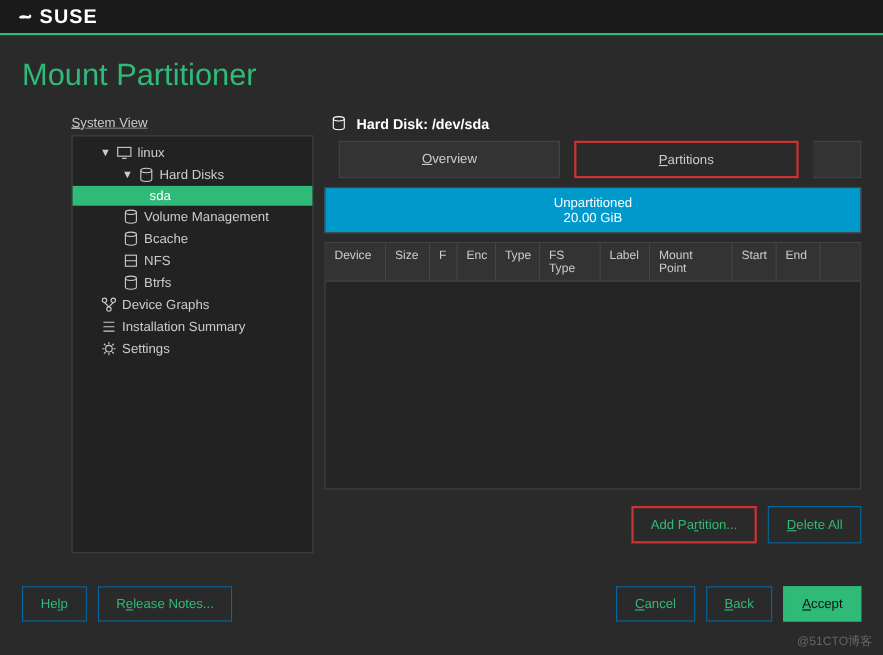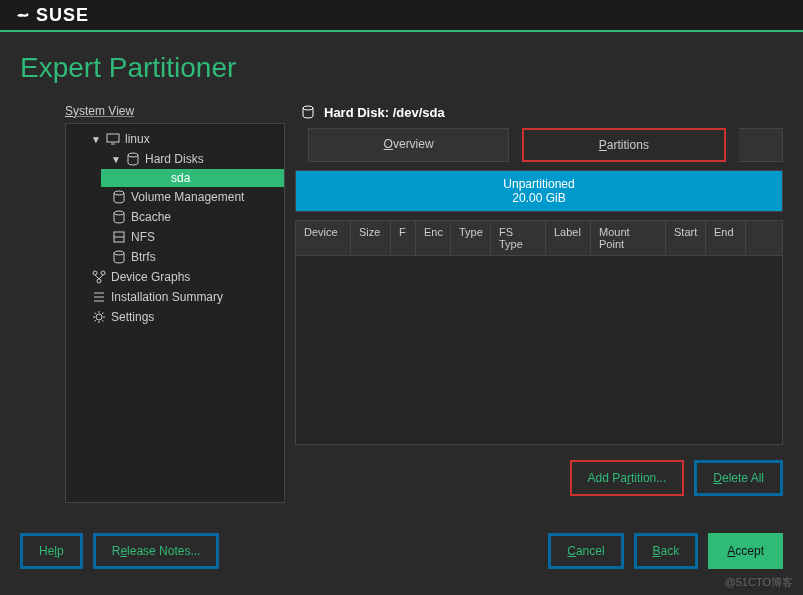--- a/index.html
+++ b/index.html
@@ -10,38 +10,38 @@
 .main { padding: 20px; }
 .title { color: #30ba78; font-size: 28px; font-weight: normal; margin-bottom: 20px; }
 .content { display: flex; gap: 10px; padding-left: 45px; }
 .left-panel { width: 220px; }
 .panel-label { color: #ccc; font-size: 12px; margin-bottom: 5px; text-decoration: underline; text-decoration-color: #888; }
 .tree { background: #222; border: 1px solid #444; height: 380px; padding: 5px 0; }
 .tree-item { display: flex; align-items: center; padding: 2px 5px; cursor: pointer; font-size: 12px; gap: 4px; }
 .tree-item.selected { background: #30ba78; color: #fff; }
 .indent-1 { padding-left: 25px; }
 .indent-2 { padding-left: 45px; }
-.indent-3 { padding-left: 70px; margin-left: 35px; }
+.indent-3 { padding-left: 70px; }
 .arrow { font-size: 10px; width: 10px; }
 .icon { width: 16px; height: 16px; display: inline-flex; align-items: center; justify-content: center; }
 .right-panel { flex: 1; }
 .panel-header { display: flex; align-items: center; gap: 8px; margin-bottom: 8px; padding-left: 5px; }
 .panel-header-text { color: #fff; font-size: 13px; font-weight: bold; }
 .tabs { display: flex; margin-bottom: 8px; }
 .tab { flex: 1; text-align: center; padding: 8px; background: #333; border: 1px solid #444; cursor: pointer; font-size: 12px; margin-left: 13px; }
 .tab.active { background: #2a2a2a; }
 .tab.highlighted { border: 2px solid #cc3333; }
 .underline-char { text-decoration: underline; }
 .partition-bar { background: #0099cc; padding: 6px; text-align: center; margin-bottom: 8px; border: 1px solid #444; }
 .partition-bar-text { color: #fff; font-size: 12px; }
 .table-area { background: #252525; border: 1px solid #444; height: 225px; }
 .table-header { display: flex; background: #333; border-bottom: 1px solid #444; }
 .th { padding: 5px 8px; font-size: 11px; border-right: 1px solid #444; color: #ccc; }
 .action-buttons { display: flex; justify-content: flex-end; gap: 10px; margin-top: 15px; }
-.btn { padding: 8px 16px; background: transparent; border: 3px solid #0369a1; color: #30ba78; cursor: pointer; font-size: 12px; }
+.btn { padding: 8px 16px; background: transparent; border: 1px solid #0369a1; color: #30ba78; cursor: pointer; font-size: 12px; }
 .btn.highlighted { border: 2px solid #cc3333; }
 .btn.primary { background: #30ba78; color: #111; border-color: #30ba78; }
 .footer { display: flex; justify-content: space-between; padding: 0 20px; margin-top: 10px; }
 .footer-left { display: flex; gap: 10px; }
 .footer-right { display: flex; gap: 10px; }
 .watermark { position: absolute; bottom: 5px; right: 10px; color: #666; font-size: 11px; }
 svg { width: 16px; height: 16px; }
 </style>
 </head>
 <body>
@@ -50,21 +50,21 @@
   <div class="logo">
     <svg viewBox="0 0 40 20" fill="#fff">
         <path d="M5 12 Q10 5 20 8 Q28 10 32 6 Q35 8 33 12 Q28 16 20 14 Q10 16 5 12 Z M30 6 Q31 5 32 6"></path>
         <circle cx="30" cy="7" r="1.5"></circle>
       </svg>
     <span class="logo-text">SUSE</span>
   </div>
 </div>
 
 <div class="main">
-  <h1 class="title">Expert Partitioner</h1>
+  <h1 class="title">Mount Partitioner</h1>
 
   <div class="content">
     <div class="left-panel">
       <div class="panel-label"><span class="underline-char">S</span><span>ystem View</span></div>
       <div class="tree">
         <div class="tree-item indent-1">
             <span class="arrow">▼</span>
             <span class="icon">
               <svg viewBox="0 0 16 16" fill="none" stroke="#ccc">
                 <rect x="2" y="3" width="12" height="8"></rect>

